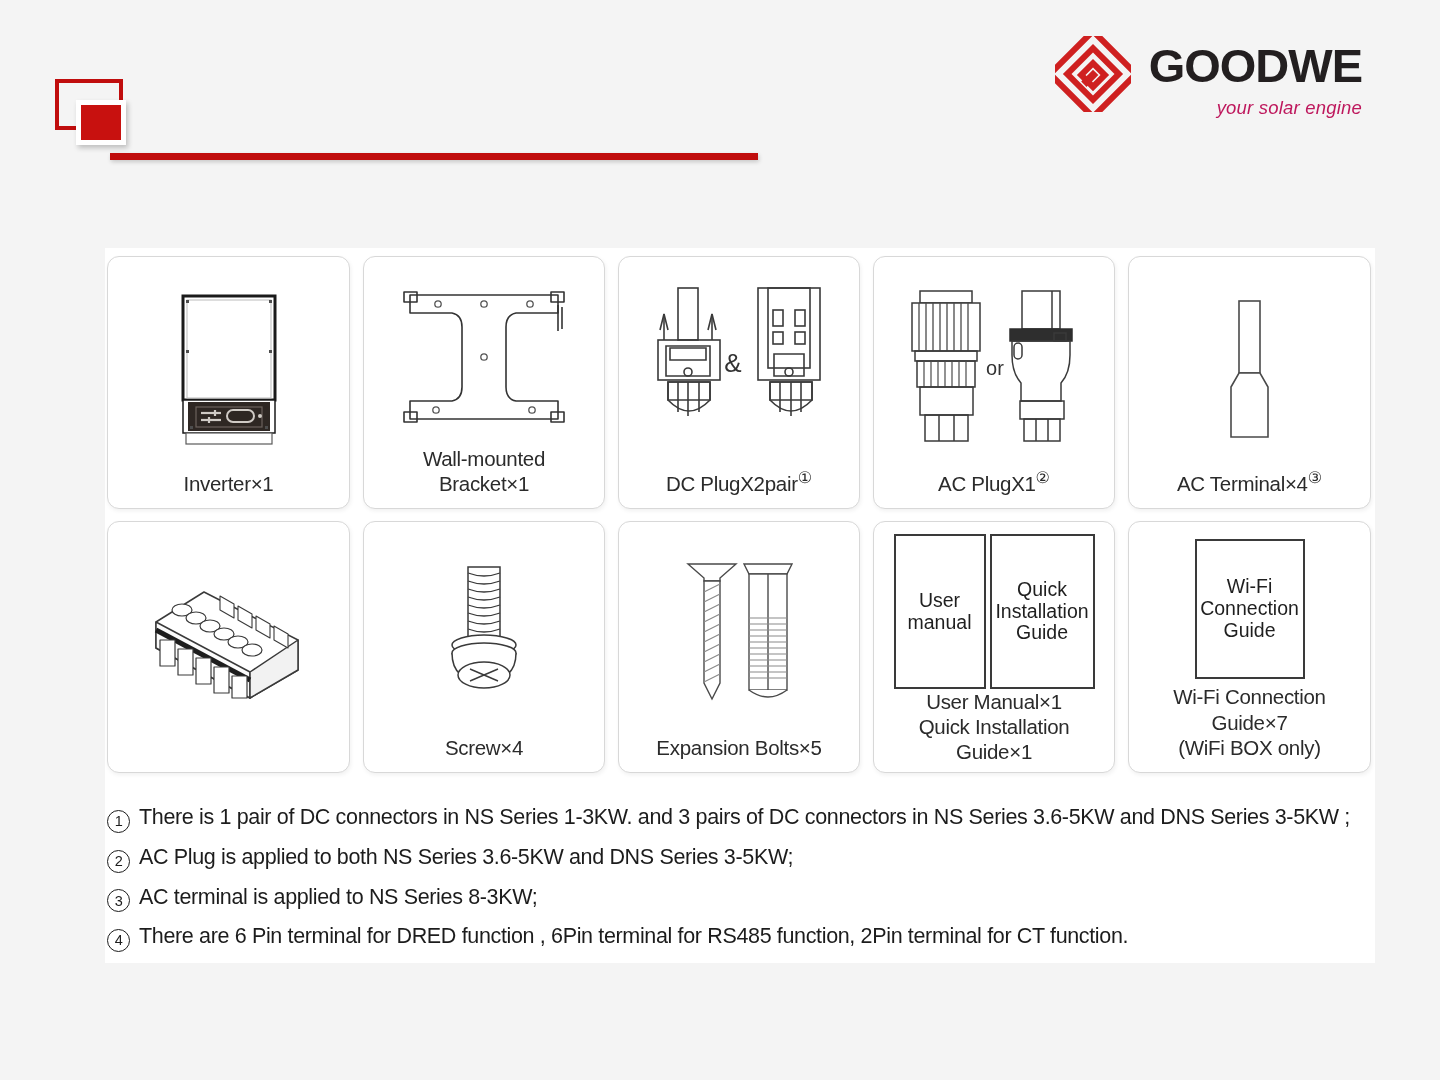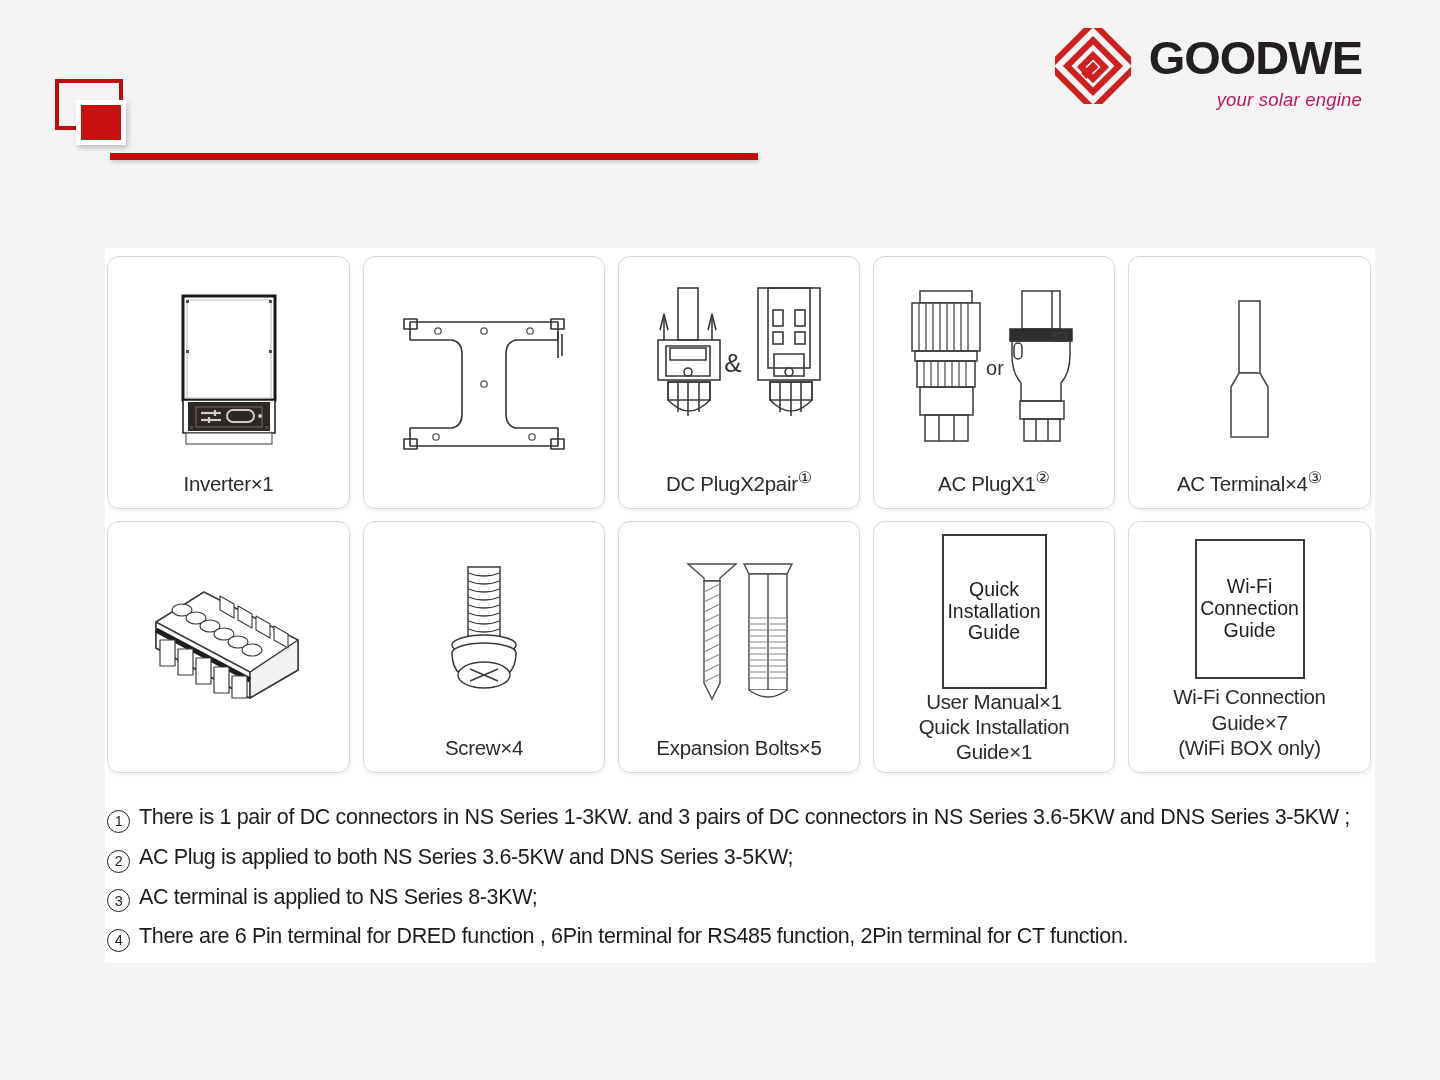--- a/index.html
+++ b/index.html
@@ -31,21 +31,21 @@
   }
   .header-rule {
     position: absolute; left: 110px; top: 153px;
     width: 648px; height: 7px;
     background: #c00d0d;
     box-shadow: 1px 2px 4px rgba(0,0,0,0.18);
   }
 
   
   .brand {
-    position: absolute; right: 78px; top: 28px;
+    position: absolute; right: 78px; top: 36px;
     display: flex; align-items: flex-start; gap: 18px;
   }
   .brand-mark { width: 76px; height: 76px; flex: 0 0 auto; }
   .brand-text { padding-top: 6px; }
   .brand-name {
     font-family: "Liberation Sans", sans-serif;
     font-weight: 700;
     font-size: 47px;
     letter-spacing: -1px;
     color: #231f20;
@@ -236,20 +236,22 @@
             <g fill="none" stroke="#555" stroke-width="1.3">
               <circle cx="40" cy="21" r="3.2"></circle>
               <circle cx="86" cy="21" r="3.2"></circle>
               <circle cx="132" cy="21" r="3.2"></circle>
               <circle cx="86" cy="74" r="3.2"></circle>
               <circle cx="38" cy="127" r="3.2"></circle>
               <circle cx="134" cy="127" r="3.2"></circle>
             </g>
           </svg>
         </div>
+        <div class="caption">Wall-mounted
+Bracket×1</div>
       </div>
 
       <div class="card c-w-mid">
         <div class="art">
           <svg width="210" height="172" viewBox="0 0 210 172">
             <g fill="none" stroke="#3a3a3a" stroke-width="1.6">
 
               <rect x="44" y="6" width="20" height="52"></rect>
               <path d="M26 48 l4 -16 4 16"></path>
               <path d="M74 48 l4 -16 4 16"></path>
@@ -452,20 +454,22 @@
               </g>
             </g>
           </svg>
         </div>
         <div class="caption">Expansion Bolts×5</div>
       </div>
 
       <div class="card c-w-mid">
         <div class="art">
           <div class="docpair">
+            <div class="docbox um">User
+manual</div>
             <div class="docbox qig">Quick
 Installation
 Guide</div>
           </div>
         </div>
         <div class="caption">User Manual×1
 Quick Installation
 Guide×1</div>
       </div>
 

